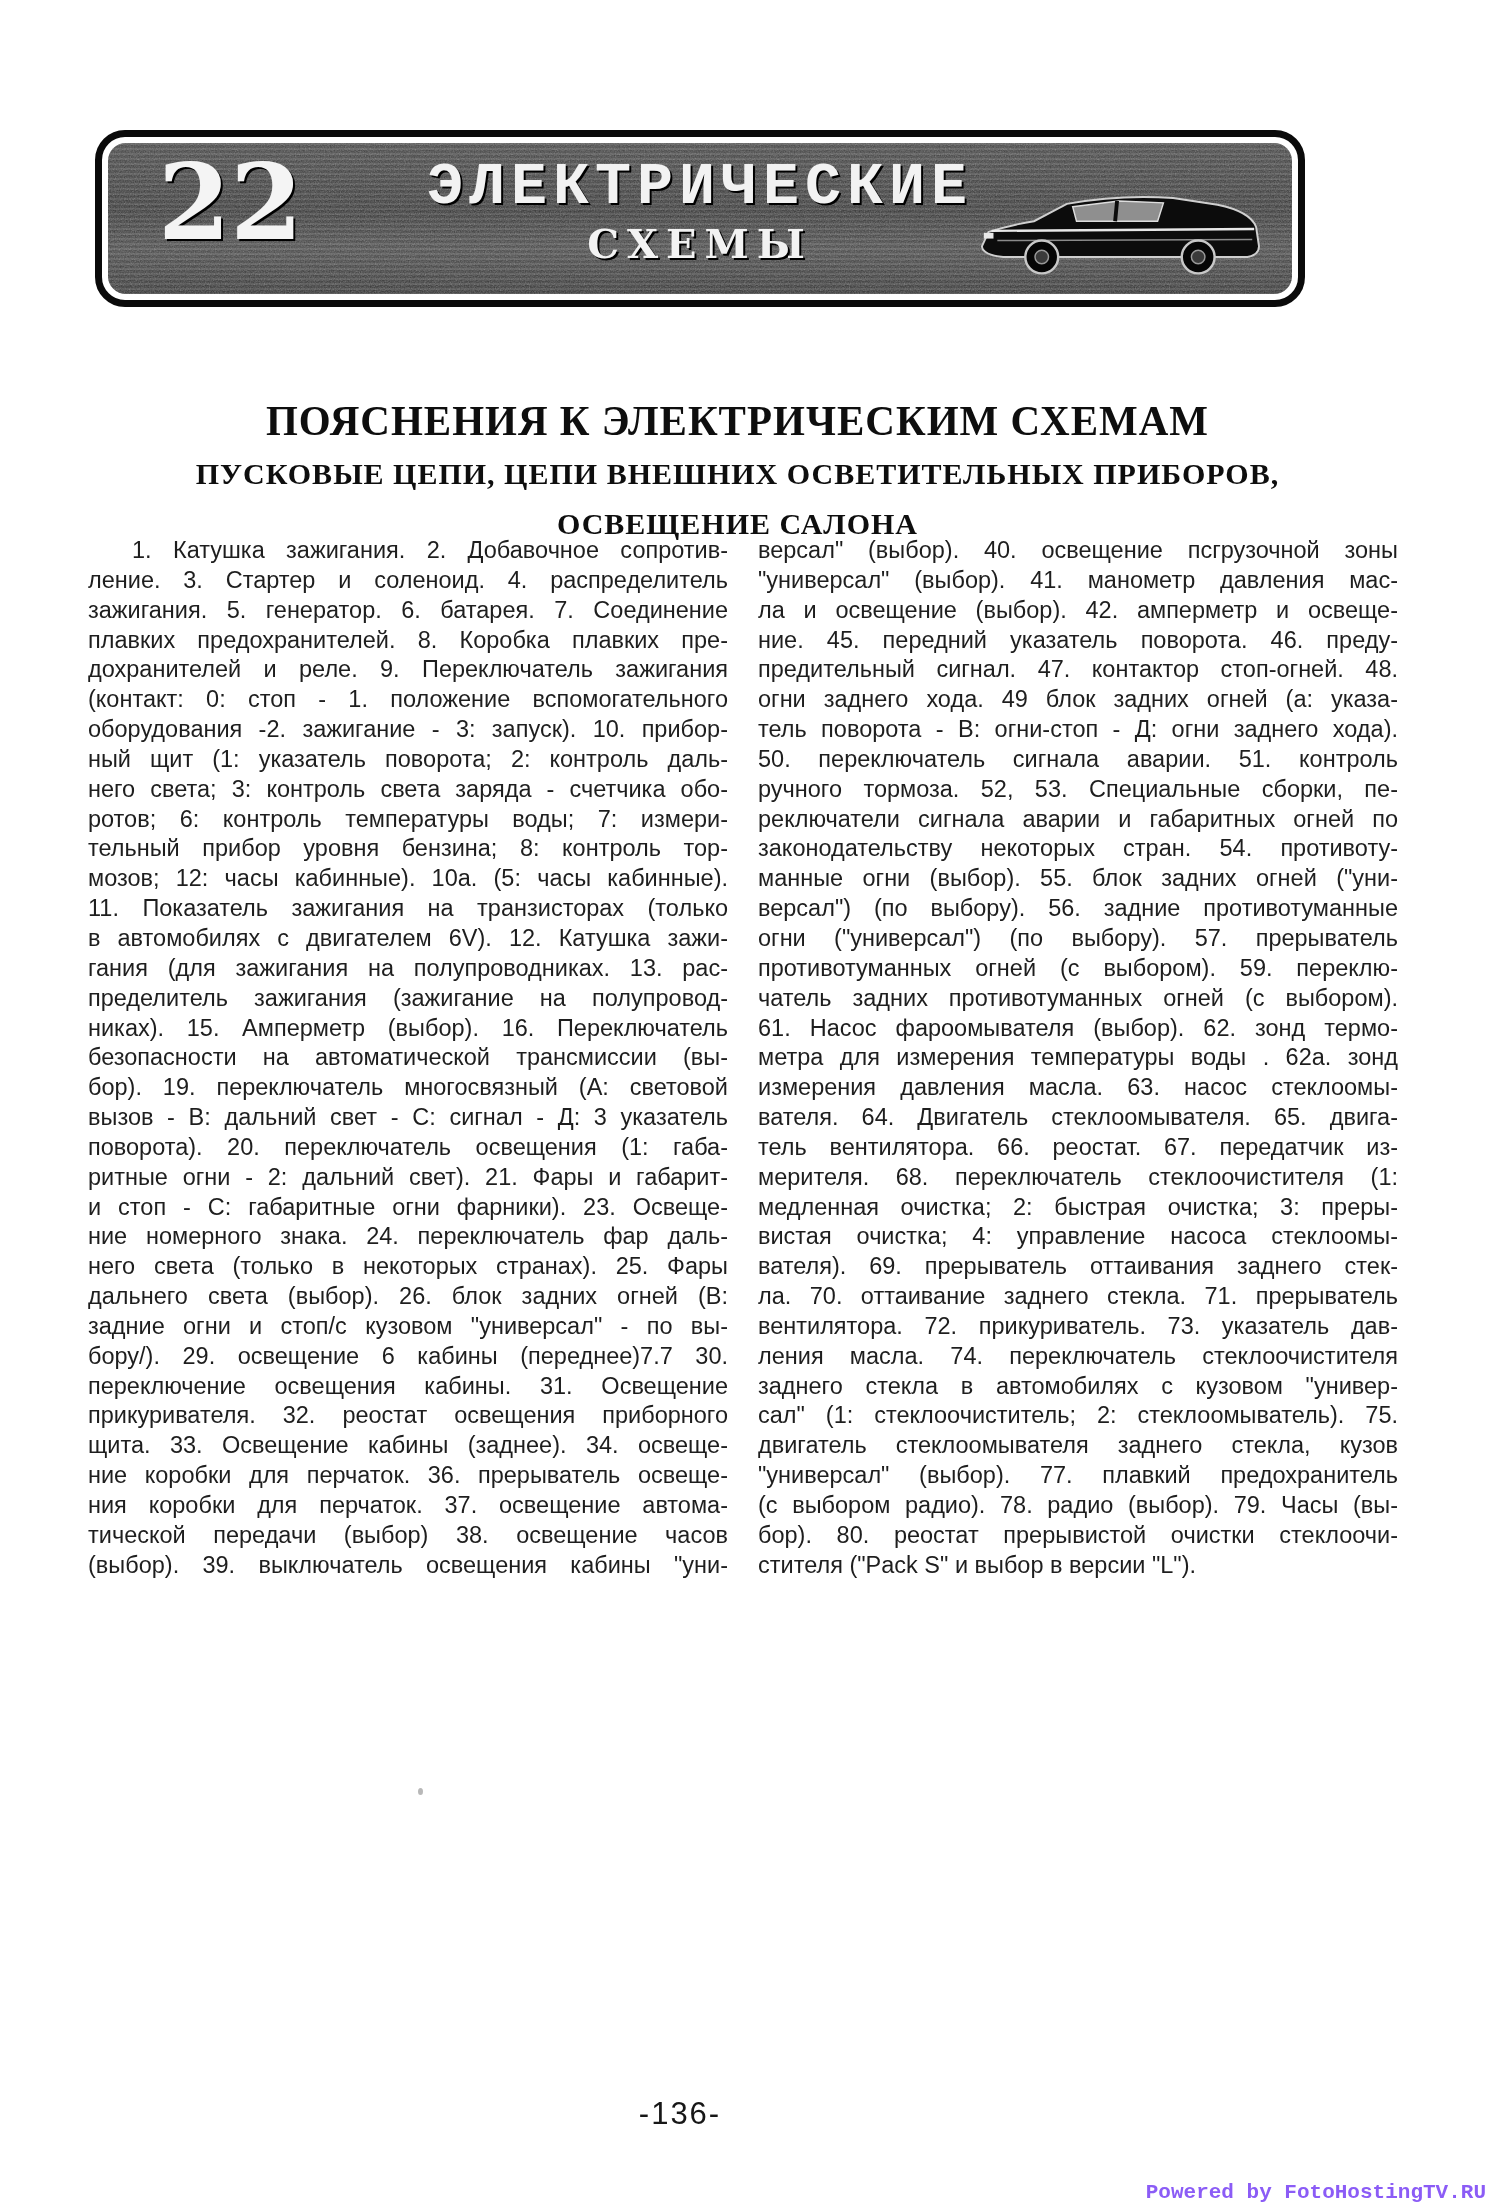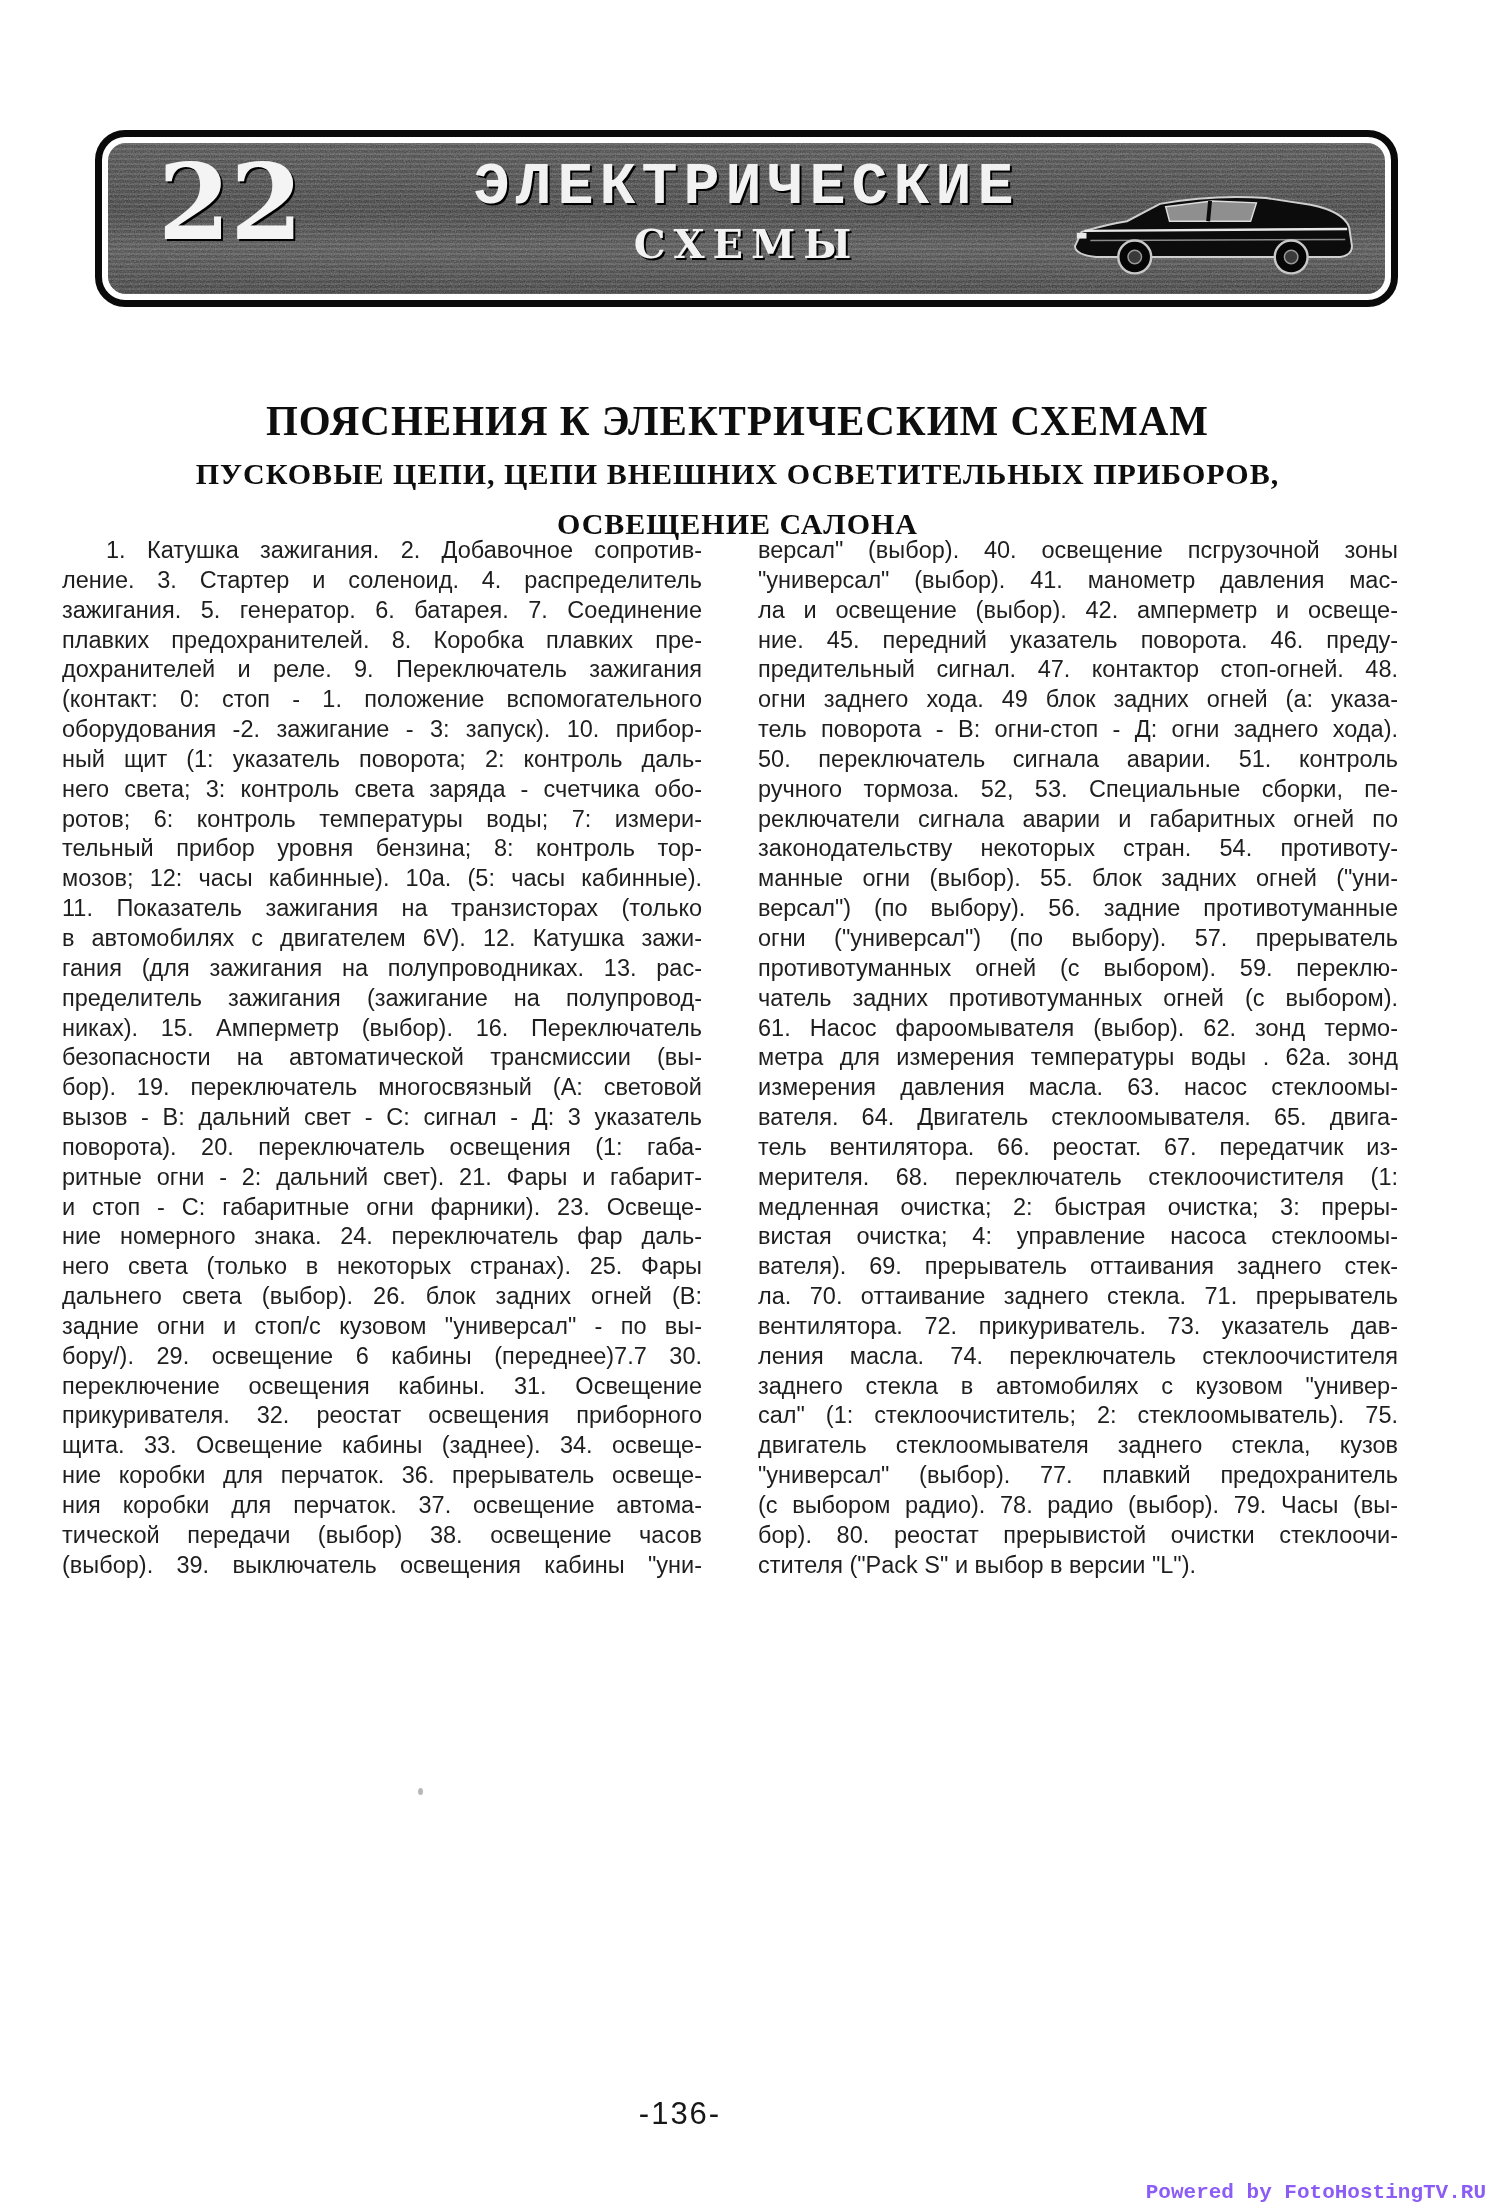--- a/index.html
+++ b/index.html
@@ -2,21 +2,21 @@
 <html><head>
 <meta charset="utf-8">
 <style>
   html,body { margin:0; padding:0; background:#ffffff; }
   .page {
     position:relative; width:1494px; height:2208px; background:#ffffff;
     font-family:"Liberation Sans", sans-serif; overflow:hidden;
   }
   
   .banner {
-    position:absolute; left:95px; top:130px; width:1303px; height:177px;
+    position:absolute; left:95px; top:130px; width:1210px; height:177px;
     background:#ffffff; border:7px solid #0a0a0a; border-radius:30px;
     padding:6px; box-sizing:border-box;
   }
   .banner-inner {
     position:relative; width:100%; height:100%;
     background:
       repeating-linear-gradient(180deg, rgba(255,255,255,0.07) 0 2px, rgba(0,0,0,0.12) 2px 5px),
       linear-gradient(180deg,#4e4e4e 0%, #3c3c3c 45%, #515151 70%, #383838 100%);
     border-radius:18px; overflow:hidden;
   }
@@ -39,21 +39,21 @@
     position:absolute; left:75px; top:396px; width:1325px; text-align:center;
     color:#0e0e0e; font-family:"Liberation Serif", serif; font-weight:bold;
   }
   .heading .title { font-size:41px; letter-spacing:1px; line-height:1.2; margin:0; transform:scaleY(1.05); }
   .heading .subtitle { font-size:30px; letter-spacing:1px; line-height:1.4; margin:8px; }
   
   .col {
     position:absolute; top:536px; width:640px;
     color:#1e1e1e; font-size:23.5px; line-height:29.85px;
   }
-  .col-left  { left:62px; }
+  .col-left  { left:88px; }
   .col-right { left:758px; }
   .line {
     text-align:justify; text-align-last:justify;
     height:29.85px; overflow:hidden; white-space:nowrap;
   }
   .line { white-space:normal; }
   .line.indent { text-indent:44px; }
   .line.noJustify { text-align-last:left; }
   
   .page-number {

